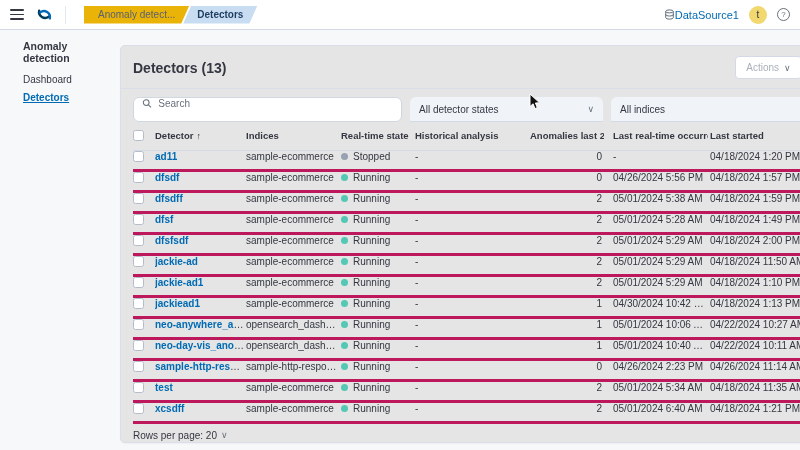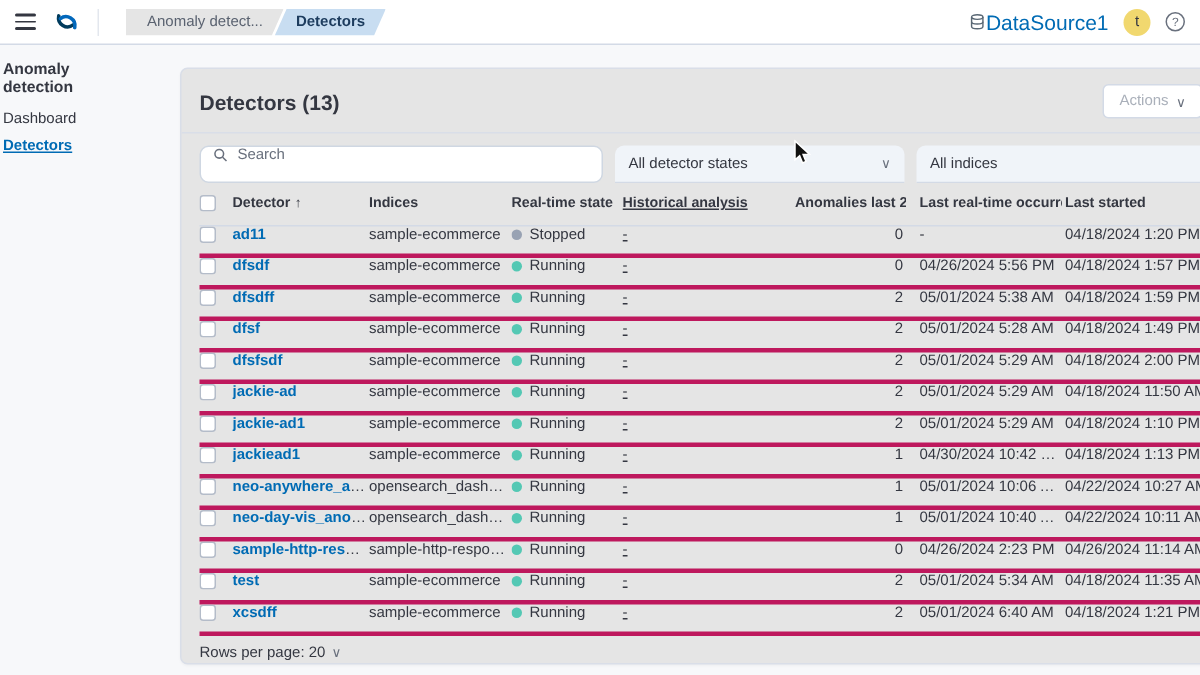--- a/index.html
+++ b/index.html
@@ -13,39 +13,39 @@
     height:30px; background:#fff; border-bottom:1px solid #d3dae6;
     display:flex; align-items:center; padding:0 10px; gap:8px;
   }
   .hamburger { width:14px; display:flex; flex-direction:column; gap:3px; cursor:pointer; }
   .hamburger span { height:1.6px; background:#343741; border-radius:1px; }
   .logo-wrap { display:flex; align-items:center; padding:0 4px; }
   .topbar-divider { width:1px; height:18px; background:#e3e7ee; }
   .breadcrumbs { display:flex; align-items:center; margin-left:10px; }
   .crumb {
     font-size:10px; line-height:16px; padding:1px 14px; color:#5a6270;
-    background:#e5e5e5; clip-path:polygon(0 0,100% 0,calc(100% - 8px) 100%,0 100%);
+    background:#eab308; clip-path:polygon(0 0,100% 0,calc(100% - 8px) 100%,0 100%);
     margin-right:-6px; cursor:pointer; white-space:nowrap;
   }
   .crumb.active {
     background:#c8ddf1; color:#1d3c5e; font-weight:bold;
     clip-path:polygon(8px 0,100% 0,calc(100% - 8px) 100%,0 100%);
   }
   .topbar-right { margin-left:auto; display:flex; align-items:center; gap:10px; }
-  .datasource { display:flex; align-items:center; gap:0; color:#006bb4; font-size:14px; cursor:pointer; }
+  .datasource { display:flex; align-items:center; gap:0; color:#006bb4; font-size:11px; cursor:pointer; }
   .avatar {
     width:18px; height:18px; border-radius:50%; background:#f1d86f;
     color:#343741; font-size:10px; display:flex; align-items:center; justify-content:center; cursor:pointer;
   }
   .help-icon {
     width:13px; height:13px; border:1px solid #69707d; border-radius:50%;
     color:#69707d; font-size:8px; display:flex; align-items:center; justify-content:center; cursor:pointer;
   }
   
-  .sidebar { position:absolute; left:2px; top:40px; width:85px; }
+  .sidebar { position:absolute; left:23px; top:40px; width:85px; }
   .sidebar-title { font-size:10.5px; font-weight:bold; color:#343741; margin-bottom:10px; }
   .side-link { font-size:10px; margin-bottom:7px; color:#343741; cursor:pointer; }
   .side-link.active { color:#006bb4; font-weight:bold; text-decoration:underline; }
   
   .card {
     position:absolute; left:91px; top:45px; width:798px; height:398px;
     background:#e5e5e5; border:1px solid #d9dee8; border-radius:5px;
     box-shadow:0 1px 2px rgba(0,0,0,.04); overflow:hidden;margin-left:29px;
   }
   .card-head { display:flex; align-items:center; justify-content:space-between; padding:10px 12px 9px; }
@@ -78,21 +78,21 @@
   .chev { color:#69707d; font-size:9px; }
   
   .tablewrap { padding:2px 12px 0; }
   .thead, .trow { display:flex; align-items:flex-start; height:21px; }
   .thead { border-bottom:1px solid #d3dae6; font-weight:bold; }
   .trow { border-bottom:3px solid #be185d; }
   .col-check { flex:0 0 22px; }
   .col-detector { flex:0 0 91px; }
   .col-indices { flex:0 0 95px; }
   .col-state { flex:0 0 74px; }
-  .col-hist { flex:0 0 115px;text-decoration:underline; }
+  .col-hist { flex:0 0 115px; }
   .col-anom { flex:0 0 74px; text-align:right; padding-right:2px; }
   .col-occ { flex:0 0 104px; padding-left:9px; }
   .col-start { flex:1; padding-left:2px; }
   .thead > div { font-size:9.5px; color:#343741; white-space:nowrap; overflow:hidden; }
   .trow > div { font-size:10px; color:#343741; white-space:nowrap; overflow:hidden; text-overflow:ellipsis; }
   .checkbox {
     width:11px; height:11px; border:1px solid #b4bcc9; border-radius:2.5px; background:#fff; cursor:pointer; display:block;
   }
   .detector-link { color:#006bb4; font-weight:bold; cursor:pointer; }
   .state-cell { display:flex; align-items:center; gap:5px; }

